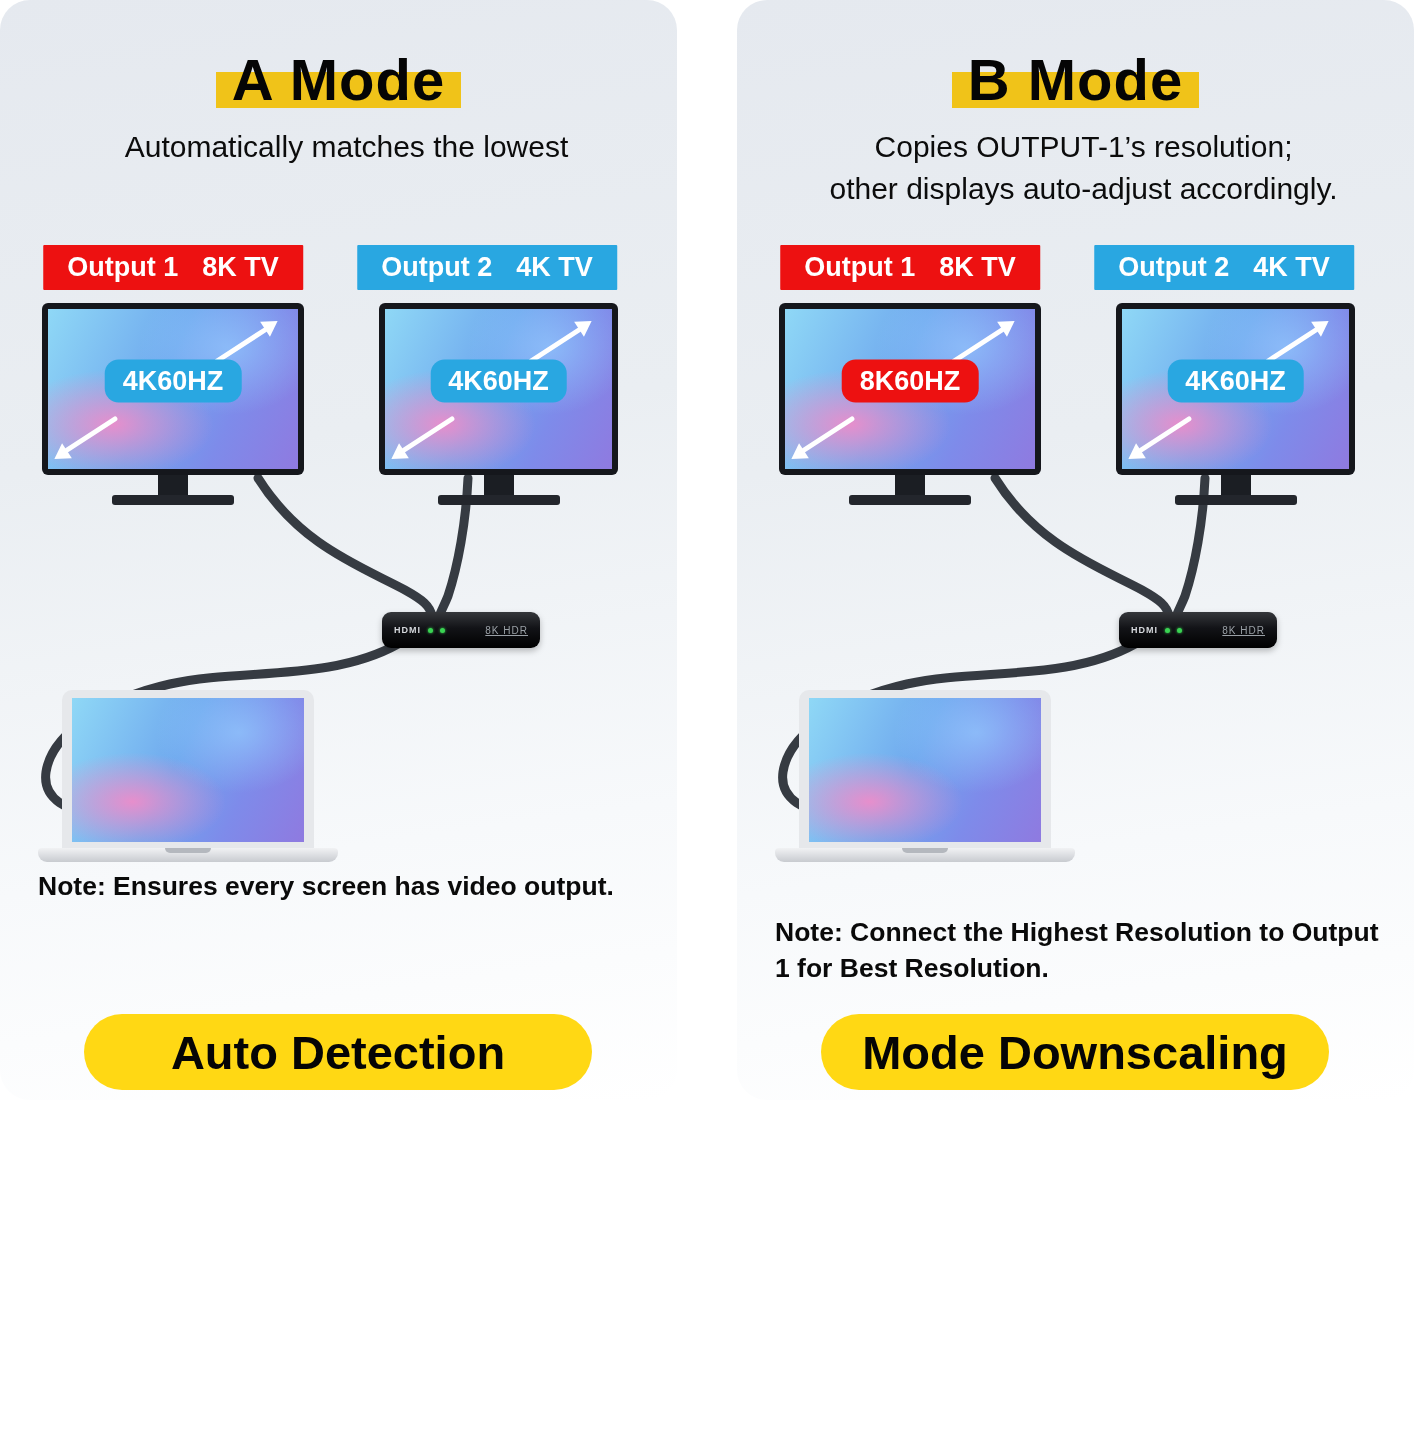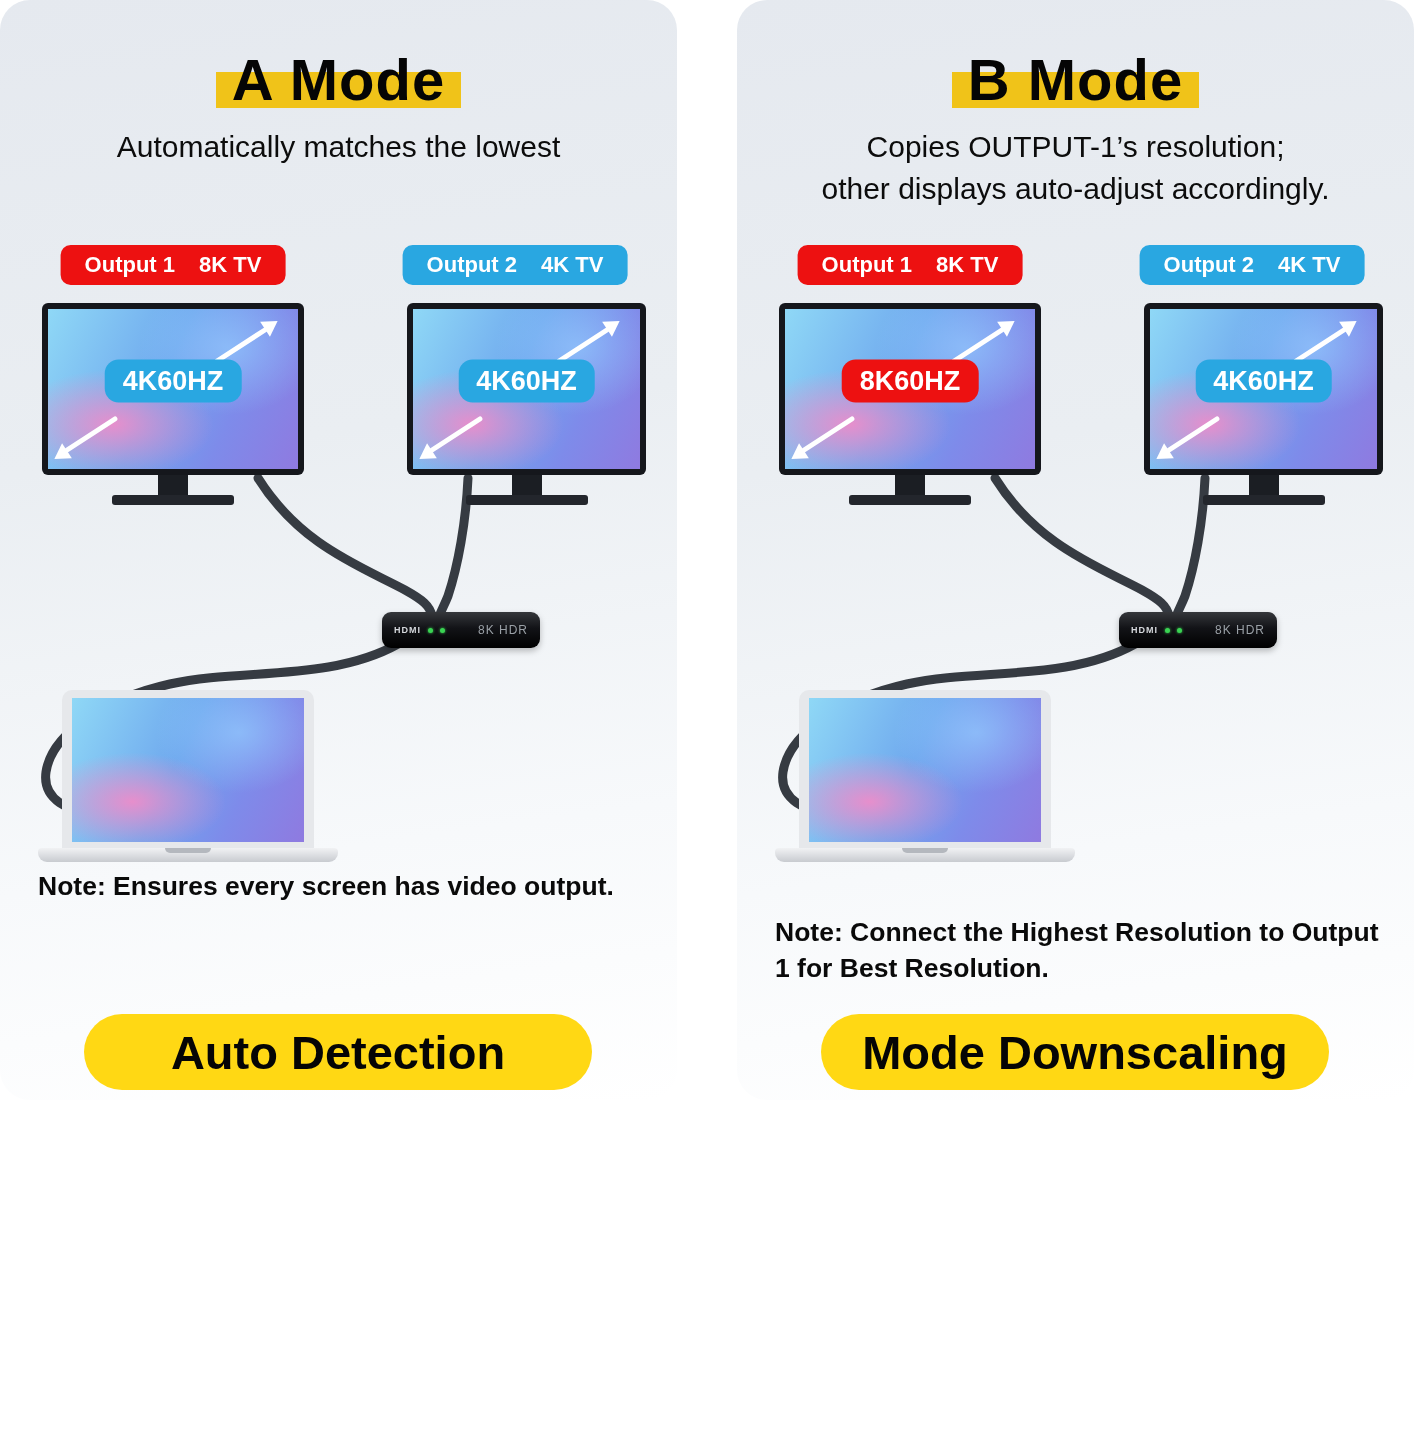--- a/index.html
+++ b/index.html
@@ -11,32 +11,32 @@
            background:linear-gradient(172deg,#e5e9ef 0%,#eaeef2 40%,#f7f9fb 75%,#ffffff 100%); }
   .panel.a { left:0; }
   .panel.b { left:737px; }
 
   .title { position:absolute; top:46px; width:100%; text-align:center;
            font-size:58px; font-weight:800; color:#050505; letter-spacing:1px; }
   .hl { background-image:linear-gradient(#f0c319,#f0c319); background-repeat:no-repeat;
         background-size:100% 56%; background-position:center 88%; padding:0 16px; }
 
   .subtitle { position:absolute; top:126px; width:100%; text-align:center;
-              font-size:30px; line-height:42px; color:#0c0c0c; }
+              font-size:30px; line-height:42px; color:#0c0c0c;margin-left:8px; }
 
   
   .cables { position:absolute; left:0; top:0; width:677px; height:1100px; }
 
   
   .monitor { position:absolute; top:303px; width:262px; }
   .monitor.m1 { left:42px; }
-  .monitor.m2 { left:384px;padding-left:23px; }
+  .monitor.m2 { left:356px;padding-left:23px; }
   .out-pill { position:absolute; top:-58px; left:50%; transform:translateX(-50%);
               display:inline-flex; gap:24px; align-items:center; white-space:nowrap;
-              padding:7px 24px; border-radius:10px; color:#fff; font-size:22px; font-weight:700; }
+              padding:7px 24px; border-radius:1px; color:#fff; font-size:27px; font-weight:700; }
   .out-pill.red  { background:#ed1111; }
   .out-pill.blue { background:#29a7e1; }
   .screen { position:relative; height:172px; background:#15171c; border-radius:6px; padding:6px; }
   .wallpaper { position:relative; width:100%; height:100%; overflow:hidden;
      background:
        radial-gradient(ellipse 65% 55% at 26% 72%, rgba(243,139,200,.9), rgba(243,139,200,0) 62%),
        radial-gradient(ellipse 55% 65% at 72% 24%, rgba(150,205,255,.65), rgba(150,205,255,0) 65%),
        linear-gradient(115deg,#8fd8f6 0%,#6fa8ee 45%,#7e8bea 72%,#8f7ae0 100%); }
   .warrow { position:absolute; height:5px; background:#fff; border-radius:3px; }
   .warrow::after { content:""; position:absolute; right:-13px; top:-7px;
@@ -50,21 +50,21 @@
   .neck { width:30px; height:20px; margin:0 auto; background:#1b1e23; }
   .base { width:122px; height:10px; margin:0 auto; background:#23262c; border-radius:3px; }
 
   
   .switchbox { position:absolute; left:382px; top:612px; width:158px; height:36px; border-radius:9px;
                background:linear-gradient(180deg,#35373b,#121317 45%,#000);
                display:flex; align-items:center; gap:7px; padding:0 12px;
                box-shadow:0 3px 6px rgba(0,0,0,.25); }
   .sw-hdmi { color:#d5d8dc; font-size:9px; font-weight:700; letter-spacing:1px; }
   .led { width:5px; height:5px; border-radius:50%; background:#3ad353; box-shadow:0 0 3px #3ad353; }
-  .sw-res { margin-left:auto; color:#9aa0a6; font-size:12px; letter-spacing:1px; }
+  .sw-res { margin-left:auto; color:#9aa0a6; font-size:10px; letter-spacing:1px;text-decoration:underline; }
 
   
   .laptop { position:absolute; left:62px; top:690px; width:252px; }
   .lap-screen { height:158px; background:#e6e8eb; border-radius:10px 10px 0 0; padding:8px 10px 6px; }
   .lap-base { position:relative; width:300px; margin-left:-24px; height:14px;
               background:linear-gradient(180deg,#f1f2f4,#c8cbd0); border-radius:4px 4px 9px 9px; }
   .lap-base::after { content:""; position:absolute; left:50%; top:0; transform:translateX(-50%);
                      width:46px; height:5px; background:#b4b8be; border-radius:0 0 6px 6px; }
 
   .note { position:absolute; left:38px; width:616px; font-size:26.5px; color:#0a0a0a; line-height:36px;font-weight:bold; }

